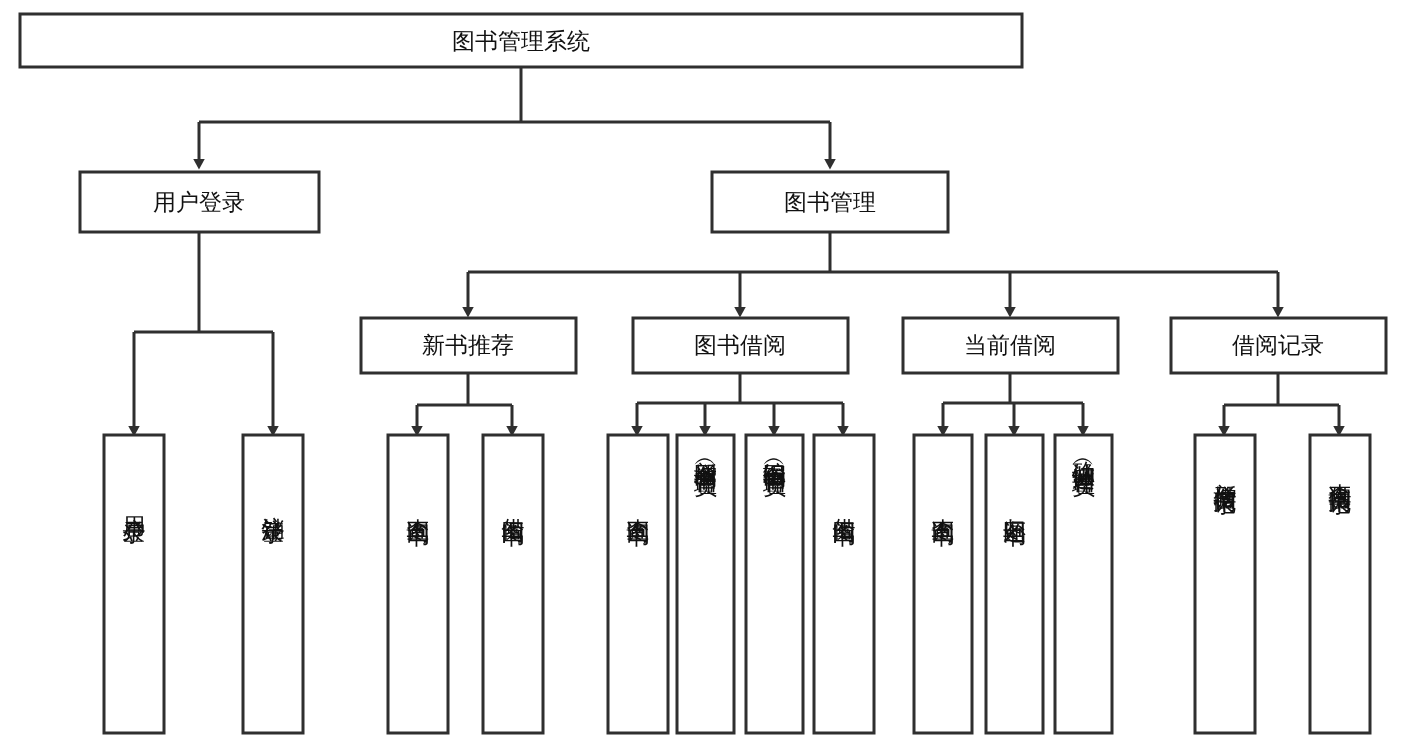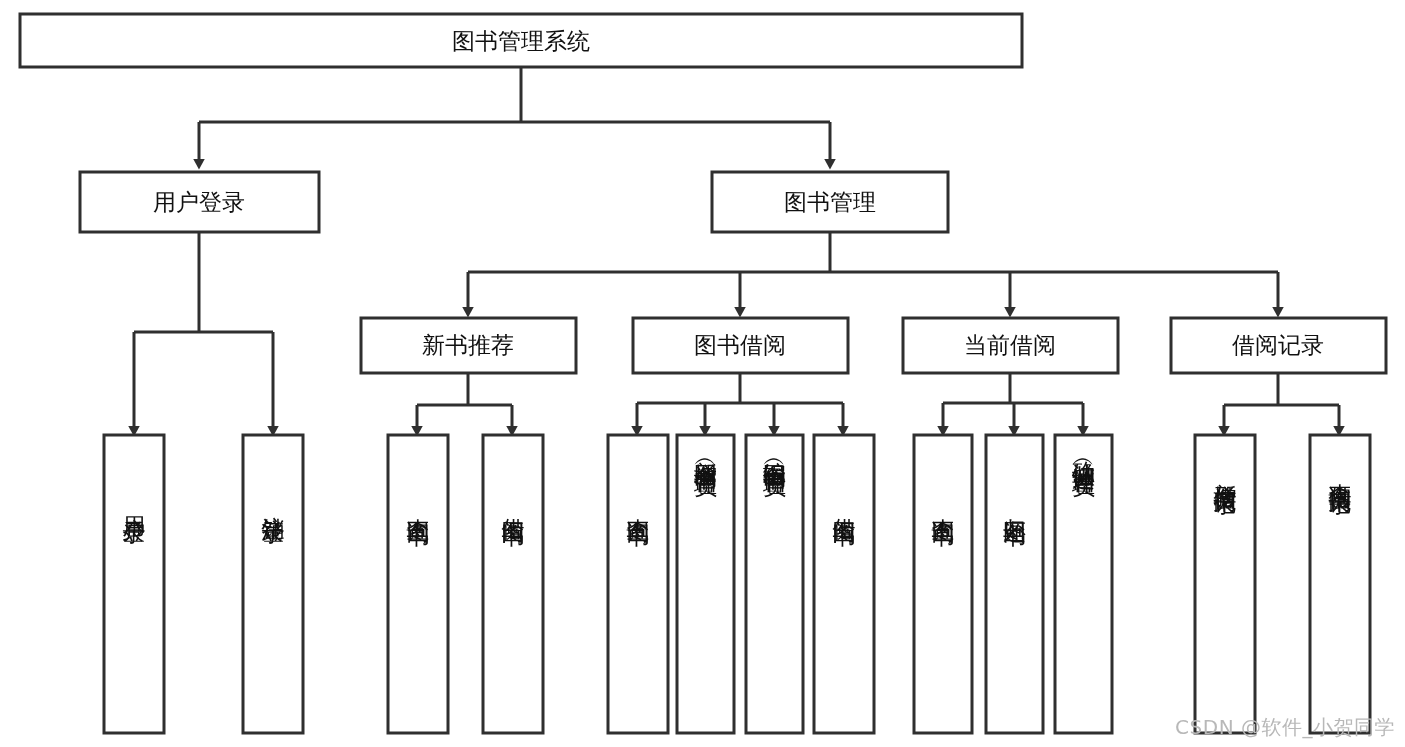--- a/index.html
+++ b/index.html
@@ -214,15 +214,14 @@
   </div>
 
   <div class="vert-label-wrap" style="left:1195px; top:465px; width:60px; height:268px;">
     <span class="vert-label">新增借阅记录</span>
   </div>
 
   <div class="vert-label-wrap" style="left:1310px; top:465px; width:60px; height:268px;">
     <span class="vert-label">查询借阅记录</span>
   </div>
 
-  <div class="watermark">CSDN @软件_小贺同学</div>
 
 </div>
 
 </body></html>

